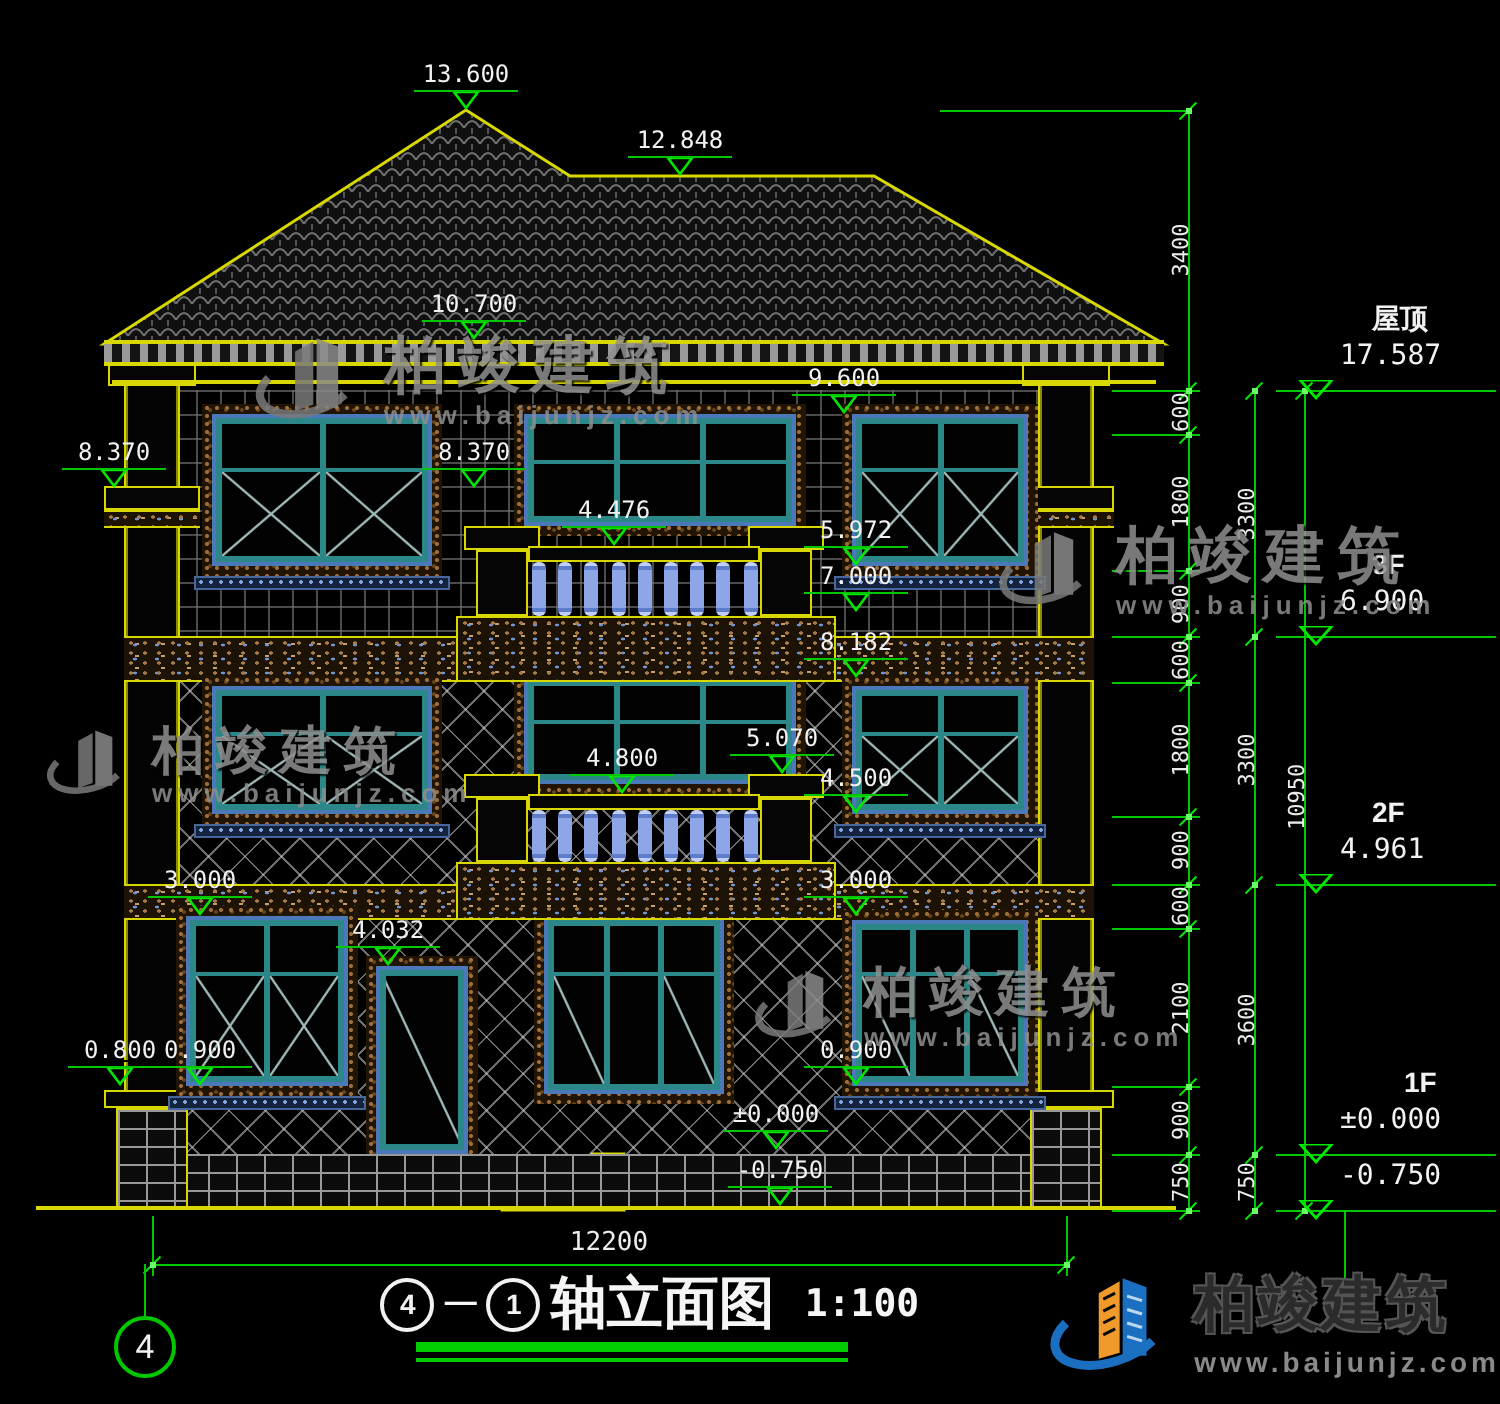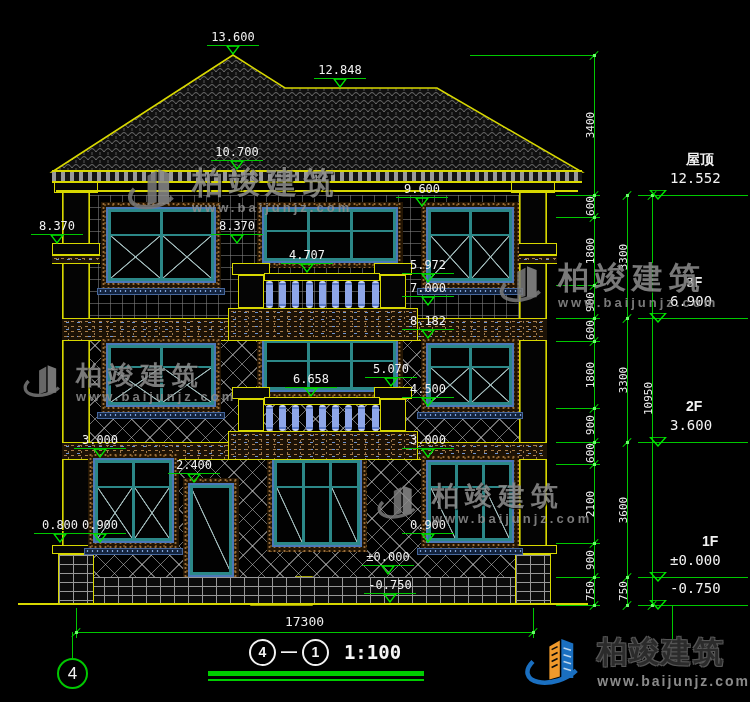--- a/index.html
+++ b/index.html
@@ -73,20 +73,21 @@
   </svg>
 
   <div class="abs ttl" style="left:160px;top:634px;width:330px;height:36px;display:flex;align-items:center;justify-content:center;gap:5px;z-index:50">
     <span class="circ">
         <span>4</span>
       </span>
     <span style="font-weight:bold">—</span>
     <span class="circ">
         <span>1</span>
       </span>
+    <span style="font-size:28px;font-weight:bold">轴立面图</span>
     <span style="font-size:19px;font-weight:bold;margin-left:10px;font-family:'DejaVu Sans Mono',monospace">1:100</span>
   </div>
   <div class="abs" style="left:208px;top:671px;width:216px;height:5px;background:#00cc00;z-index:50"></div>
   <div class="abs" style="left:208px;top:679px;width:216px;height:2px;background:#00cc00;z-index:50"></div>
 
   <div class="abs" style="left:72px;top:632px;width:1px;height:26px;background:#00c800;z-index:40"></div>
   <div class="abs" style="left:57px;top:658px;width:31px;height:31px;border:2px solid #00c800;border-radius:50%;
               display:flex;align-items:center;justify-content:center;color:#f2f2f2;
               font:17px 'Liberation Sans',sans-serif;z-index:40">
     <span>4</span>
@@ -388,39 +389,39 @@
     <div class="abs " style="left: 646px; top: 195px; width: 12px; height: 1px; background: rgb(0, 232, 0); transform: rotate(-45deg); z-index: 36;"></div>
     <div class="abs " style="left: 650.5px; top: 193.5px; width: 3px; height: 3px; background: rgb(102, 255, 102); z-index: 36;"></div>
     <div class="abs " style="left: 646px; top: 605px; width: 12px; height: 1px; background: rgb(0, 232, 0); transform: rotate(-45deg); z-index: 36;"></div>
     <div class="abs " style="left: 650.5px; top: 603.5px; width: 3px; height: 3px; background: rgb(102, 255, 102); z-index: 36;"></div>
     <div class="abs dim" style="left: 634px; top: 393px; width: 30px; height: 14px; transform: rotate(-90deg); transform-origin: center center; text-align: center; z-index: 36;">10950</div>
     <div class="abs gl" style="left: 76px; top: 632px; width: 457px; height: 1px; z-index: 35;"></div>
     <div class="abs " style="left: 70px; top: 632px; width: 12px; height: 1px; background: rgb(0, 232, 0); transform: rotate(-45deg); z-index: 36;"></div>
     <div class="abs " style="left: 74.5px; top: 630.5px; width: 3px; height: 3px; background: rgb(102, 255, 102); z-index: 36;"></div>
     <div class="abs " style="left: 527px; top: 632px; width: 12px; height: 1px; background: rgb(0, 232, 0); transform: rotate(-45deg); z-index: 36;"></div>
     <div class="abs " style="left: 531.5px; top: 630.5px; width: 3px; height: 3px; background: rgb(102, 255, 102); z-index: 36;"></div>
-    <div class="abs dim" style="left: 274.5px; top: 614px; width: 60px; height: 14px; text-align: center; font-size: 13px; z-index: 36;">17300</div>
+    <div class="abs dim" style="left: 274.5px; top: 614px; width: 60px; height: 14px; text-align: center; font-size: 13px; z-index: 36;">12200</div>
     <div class="abs gl" style="left: 638px; top: 195px; width: 110px; height: 1px; z-index: 35;"></div>
     <div class="abs " style="left: 649px; top: 185px; width: 18px; height: 10px; z-index: 36;"><svg width="18" height="10" viewBox="0 0 18 10">
         <path d="M1 0 L17 0 L9 9 Z" fill="none" stroke="#00e800" stroke-width="1.4"></path>
       </svg></div>
     <div class="abs lvname" style="left: 686px; top: 151px; width: 60px; height: 16px; z-index: 36;">屋顶</div>
-    <div class="abs lvelev" style="left: 670px; top: 170px; width: 78px; height: 16px; z-index: 36;">12.552</div>
+    <div class="abs lvelev" style="left: 670px; top: 170px; width: 78px; height: 16px; z-index: 36;">17.587</div>
     <div class="abs gl" style="left: 638px; top: 318px; width: 110px; height: 1px; z-index: 35;"></div>
     <div class="abs " style="left: 649px; top: 308px; width: 18px; height: 10px; z-index: 36;"><svg width="18" height="10" viewBox="0 0 18 10">
         <path d="M1 0 L17 0 L9 9 Z" fill="none" stroke="#00e800" stroke-width="1.4"></path>
       </svg></div>
     <div class="abs lvname" style="left: 686px; top: 274px; width: 60px; height: 16px; z-index: 36;">3F</div>
     <div class="abs lvelev" style="left: 670px; top: 293px; width: 78px; height: 16px; z-index: 36;">6.900</div>
     <div class="abs gl" style="left: 638px; top: 442px; width: 110px; height: 1px; z-index: 35;"></div>
     <div class="abs " style="left: 649px; top: 432px; width: 18px; height: 10px; z-index: 36;"><svg width="18" height="10" viewBox="0 0 18 10">
         <path d="M1 0 L17 0 L9 9 Z" fill="none" stroke="#00e800" stroke-width="1.4"></path>
       </svg></div>
     <div class="abs lvname" style="left: 686px; top: 398px; width: 60px; height: 16px; z-index: 36;">2F</div>
-    <div class="abs lvelev" style="left: 670px; top: 417px; width: 78px; height: 16px; z-index: 36;">3.600</div>
+    <div class="abs lvelev" style="left: 670px; top: 417px; width: 78px; height: 16px; z-index: 36;">4.961</div>
     <div class="abs gl" style="left: 638px; top: 577px; width: 110px; height: 1px; z-index: 35;"></div>
     <div class="abs " style="left: 649px; top: 567px; width: 18px; height: 10px; z-index: 36;"><svg width="18" height="10" viewBox="0 0 18 10">
         <path d="M1 0 L17 0 L9 9 Z" fill="none" stroke="#00e800" stroke-width="1.4"></path>
       </svg></div>
     <div class="abs lvname" style="left: 702px; top: 533px; width: 60px; height: 16px; z-index: 36;">1F</div>
     <div class="abs lvelev" style="left: 670px; top: 552px; width: 78px; height: 16px; z-index: 36;">±0.000</div>
     <div class="abs gl" style="left: 638px; top: 605px; width: 110px; height: 1px; z-index: 35;"></div>
     <div class="abs " style="left: 649px; top: 595px; width: 18px; height: 10px; z-index: 36;"><svg width="18" height="10" viewBox="0 0 18 10">
         <path d="M1 0 L17 0 L9 9 Z" fill="none" stroke="#00e800" stroke-width="1.4"></path>
       </svg></div>
@@ -461,21 +462,21 @@
         </svg></div>
     </div>
     <div class="abs " style="left: 207px; top: 219px; width: 60px; height: 27px; z-index: 40;">
       <div class="mklabel">8.370</div>
       <div style="width: 52px; height: 1px; background: rgb(0, 200, 0); margin: 1px auto 0px;"></div>
       <div style="text-align: center; line-height: 0;"><svg width="14" height="9" viewBox="0 0 14 9">
           <path d="M1 0 L13 0 L7 8 Z" fill="none" stroke="#00e800" stroke-width="1.3"></path>
         </svg></div>
     </div>
     <div class="abs " style="left: 277px; top: 248px; width: 60px; height: 27px; z-index: 40;">
-      <div class="mklabel">4.707</div>
+      <div class="mklabel">4.476</div>
       <div style="width: 52px; height: 1px; background: rgb(0, 200, 0); margin: 1px auto 0px;"></div>
       <div style="text-align: center; line-height: 0;"><svg width="14" height="9" viewBox="0 0 14 9">
           <path d="M1 0 L13 0 L7 8 Z" fill="none" stroke="#00e800" stroke-width="1.3"></path>
         </svg></div>
     </div>
     <div class="abs " style="left: 398px; top: 258px; width: 60px; height: 27px; z-index: 40;">
       <div class="mklabel">5.972</div>
       <div style="width: 52px; height: 1px; background: rgb(0, 200, 0); margin: 1px auto 0px;"></div>
       <div style="text-align: center; line-height: 0;"><svg width="14" height="9" viewBox="0 0 14 9">
           <path d="M1 0 L13 0 L7 8 Z" fill="none" stroke="#00e800" stroke-width="1.3"></path>
@@ -496,21 +497,21 @@
         </svg></div>
     </div>
     <div class="abs " style="left: 361px; top: 362px; width: 60px; height: 27px; z-index: 40;">
       <div class="mklabel">5.070</div>
       <div style="width: 52px; height: 1px; background: rgb(0, 200, 0); margin: 1px auto 0px;"></div>
       <div style="text-align: center; line-height: 0;"><svg width="14" height="9" viewBox="0 0 14 9">
           <path d="M1 0 L13 0 L7 8 Z" fill="none" stroke="#00e800" stroke-width="1.3"></path>
         </svg></div>
     </div>
     <div class="abs " style="left: 281px; top: 372px; width: 60px; height: 27px; z-index: 40;">
-      <div class="mklabel">6.658</div>
+      <div class="mklabel">4.800</div>
       <div style="width: 52px; height: 1px; background: rgb(0, 200, 0); margin: 1px auto 0px;"></div>
       <div style="text-align: center; line-height: 0;"><svg width="14" height="9" viewBox="0 0 14 9">
           <path d="M1 0 L13 0 L7 8 Z" fill="none" stroke="#00e800" stroke-width="1.3"></path>
         </svg></div>
     </div>
     <div class="abs " style="left: 398px; top: 382px; width: 60px; height: 27px; z-index: 40;">
       <div class="mklabel">4.500</div>
       <div style="width: 52px; height: 1px; background: rgb(0, 200, 0); margin: 1px auto 0px;"></div>
       <div style="text-align: center; line-height: 0;"><svg width="14" height="9" viewBox="0 0 14 9">
           <path d="M1 0 L13 0 L7 8 Z" fill="none" stroke="#00e800" stroke-width="1.3"></path>
@@ -524,21 +525,21 @@
         </svg></div>
     </div>
     <div class="abs " style="left: 398px; top: 433px; width: 60px; height: 27px; z-index: 40;">
       <div class="mklabel">3.000</div>
       <div style="width: 52px; height: 1px; background: rgb(0, 200, 0); margin: 1px auto 0px;"></div>
       <div style="text-align: center; line-height: 0;"><svg width="14" height="9" viewBox="0 0 14 9">
           <path d="M1 0 L13 0 L7 8 Z" fill="none" stroke="#00e800" stroke-width="1.3"></path>
         </svg></div>
     </div>
     <div class="abs " style="left: 164px; top: 458px; width: 60px; height: 27px; z-index: 40;">
-      <div class="mklabel">2.400</div>
+      <div class="mklabel">4.032</div>
       <div style="width: 52px; height: 1px; background: rgb(0, 200, 0); margin: 1px auto 0px;"></div>
       <div style="text-align: center; line-height: 0;"><svg width="14" height="9" viewBox="0 0 14 9">
           <path d="M1 0 L13 0 L7 8 Z" fill="none" stroke="#00e800" stroke-width="1.3"></path>
         </svg></div>
     </div>
     <div class="abs " style="left: 70px; top: 518px; width: 60px; height: 27px; z-index: 40;">
       <div class="mklabel">0.900</div>
       <div style="width: 52px; height: 1px; background: rgb(0, 200, 0); margin: 1px auto 0px;"></div>
       <div style="text-align: center; line-height: 0;"><svg width="14" height="9" viewBox="0 0 14 9">
           <path d="M1 0 L13 0 L7 8 Z" fill="none" stroke="#00e800" stroke-width="1.3"></path>

